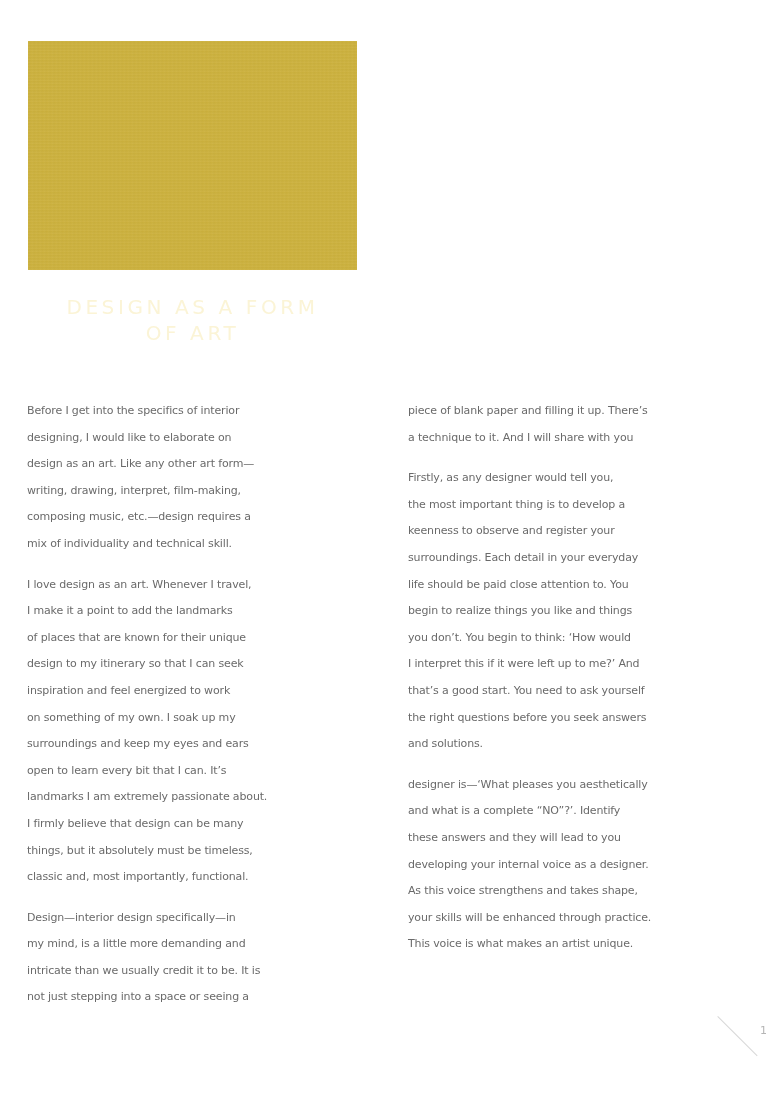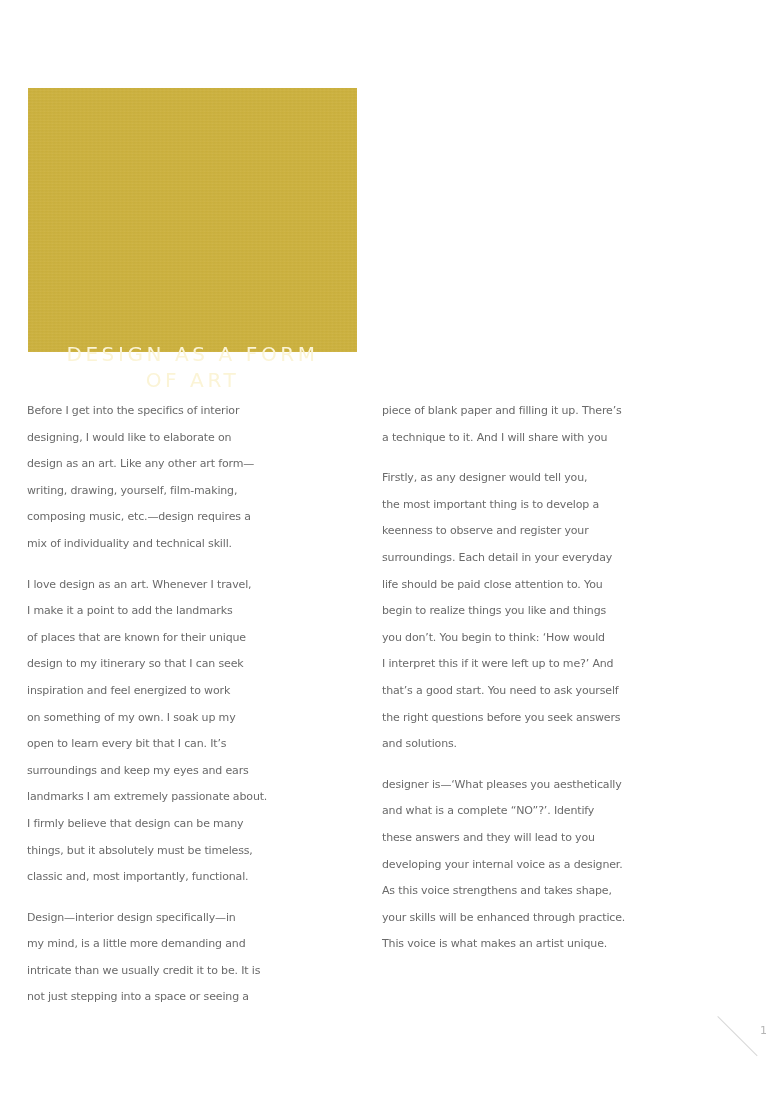--- a/index.html
+++ b/index.html
@@ -12,27 +12,26 @@
       height: 1108px;
       position: relative;
       overflow: hidden;
       font-family: "DejaVu Sans", sans-serif;
     }
     .title-box {
       position: absolute;
       left: 28px;
       top: 41px;
       width: 329px;
-      height: 264px;
+      height: 229px;
       background: #cdb23e;
       background-image:
         repeating-linear-gradient(0deg, rgba(255,255,255,0.03) 0px, rgba(255,255,255,0.03) 1px, rgba(0,0,0,0.02) 2px, rgba(0,0,0,0) 3px),
         repeating-linear-gradient(90deg, rgba(255,255,255,0.02) 0px, rgba(0,0,0,0.015) 2px, rgba(0,0,0,0) 4px);
       box-sizing: border-box;
-      margin-top: 47px;
     }
     .title {
       position: absolute;
       left: 0;
       right: 0;
       top: 253px;
       margin: 0;
       text-align: center;
       color: #fbf4d6;
       font-family: "DejaVu Sans", sans-serif;
@@ -45,21 +44,21 @@
     .column {
       position: absolute;
       top: 398px;
       color: #6a6a6a;
       font-family: "DejaVu Sans", sans-serif;
       font-size: 11px;
       line-height: 26.6px;
       letter-spacing: -0.15px;
     }
     .col-left { left: 27px; width: 345px; }
-    .col-right { left: 382px; width: 345px; }
+    .col-right { left: 408px; width: 345px; }
     .para {
       margin: 0 0 14px 0;
     }
     .line {
       display: block;
       white-space: nowrap;
     }
     .corner-mark {
       position: absolute;
       left: 718px;
@@ -87,33 +86,33 @@
     <span>DESIGN AS A FORM</span>
     <span>OF ART</span>
   </h1>
 </div>
 
 <div class="column col-left">
   <p class="para">
     <span class="line">Before I get into the specifics of interior</span>
     <span class="line">designing, I would like to elaborate on</span>
     <span class="line">design as an art. Like any other art form—</span>
-    <span class="line">writing, drawing, yourself, film-making,</span>
+    <span class="line">writing, drawing, interpret, film-making,</span>
     <span class="line">composing music, etc.—design requires a</span>
     <span class="line">mix of individuality and technical skill.</span>
   </p>
   <p class="para">
     <span class="line">I love design as an art. Whenever I travel,</span>
     <span class="line">I make it a point to add the landmarks</span>
     <span class="line">of places that are known for their unique</span>
     <span class="line">design to my itinerary so that I can seek</span>
     <span class="line">inspiration and feel energized to work</span>
     <span class="line">on something of my own. I soak up my</span>
+    <span class="line">surroundings and keep my eyes and ears</span>
     <span class="line">open to learn every bit that I can. It’s</span>
-    <span class="line">surroundings and keep my eyes and ears</span>
     <span class="line">landmarks I am extremely passionate about.</span>
     <span class="line">I firmly believe that design can be many</span>
     <span class="line">things, but it absolutely must be timeless,</span>
     <span class="line">classic and, most importantly, functional.</span>
   </p>
   <p class="para">
     <span class="line">Design—interior design specifically—in</span>
     <span class="line">my mind, is a little more demanding and</span>
     <span class="line">intricate than we usually credit it to be. It is</span>
     <span class="line">not just stepping into a space or seeing a</span>

